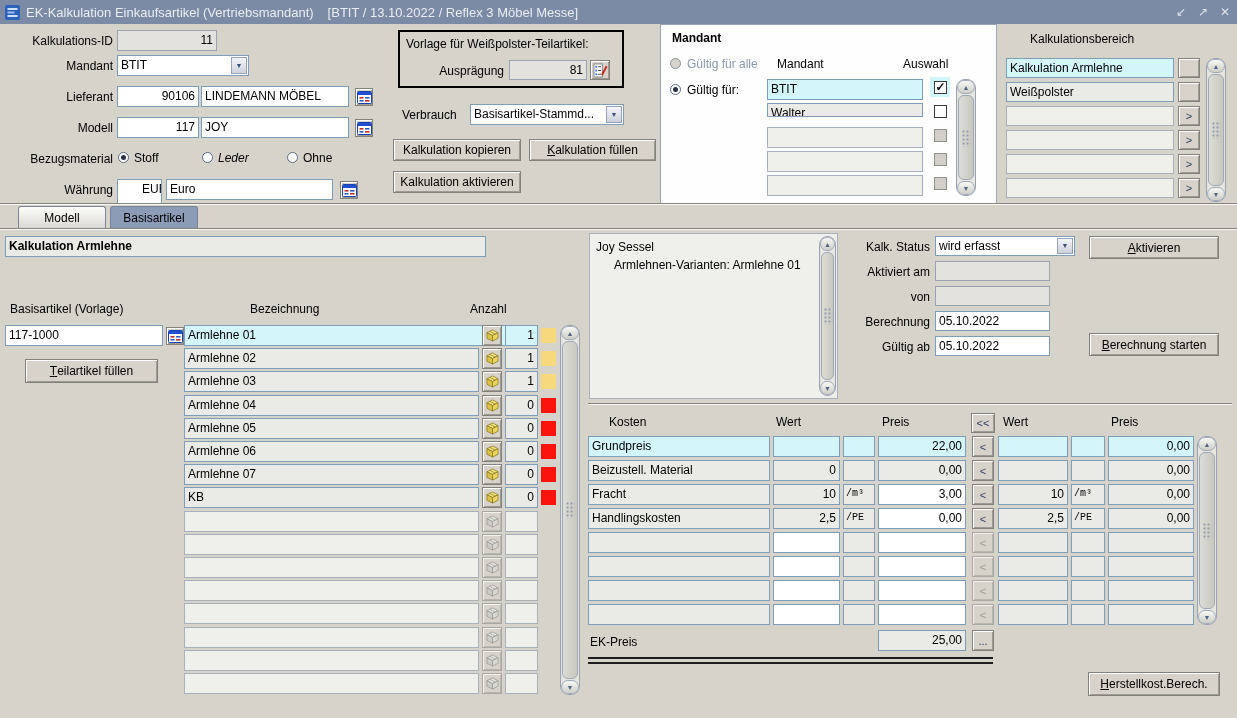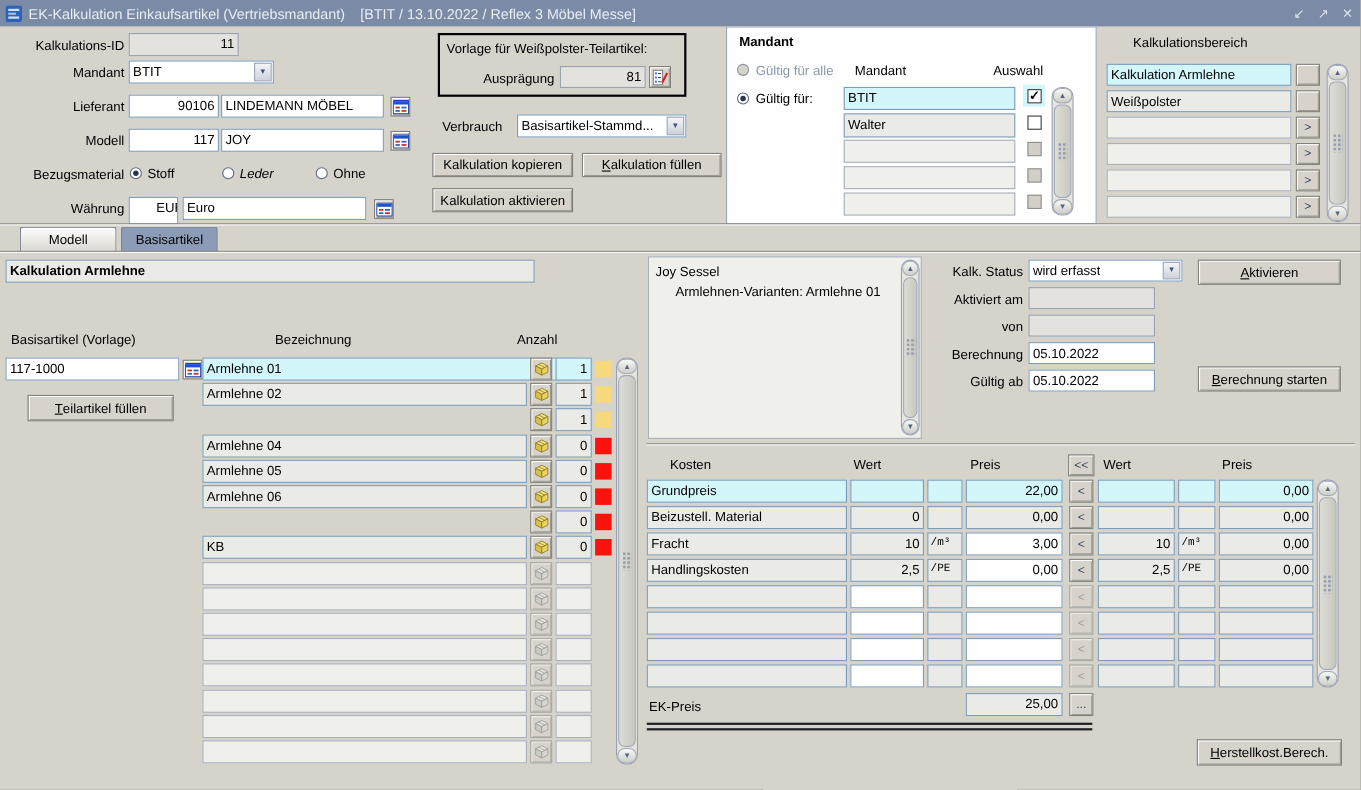--- a/index.html
+++ b/index.html
@@ -255,21 +255,21 @@
     <div class="lblL" style="left: 218px; top: 151px; font-style: italic;">Leder</div>
     <div class="radio" style="left: 287px; top: 152px; width: 11px; height: 11px;"></div>
     <div class="lblL" style="left: 303px; top: 151px;">Ohne</div>
     <div class="radio dis" style="left: 670px; top: 58px; width: 11px; height: 11px;"></div>
     <div class="lblL" style="left: 687px; top: 57px; color: rgb(138, 152, 172);">Gültig für alle</div>
     <div class="radio sel" style="left: 670px; top: 84px; width: 11px; height: 11px;"></div>
     <div class="lblL" style="left: 687px; top: 83px;">Gültig für:</div>
     <div class="field hl" style="left: 767px; top: 79px; width: 156px; height: 21px;">BTIT</div>
     <div class="a" style="left: 930px; top: 77px; width: 20px; height: 20px; background: rgb(211, 246, 251);"></div>
     <div class="check" style="left: 934px; top: 81px; width: 13px; height: 13px;">✓</div>
-    <div class="field ro" style="left: 767px; top: 103px; width: 156px; height: 22px;">Walter</div>
+    <div class="field ro" style="left: 767px; top: 103px; width: 156px; height: 14px;">Walter</div>
     <div class="check" style="left: 934px; top: 105px; width: 13px; height: 13px;"></div>
     <div class="field ro2" style="left: 767px; top: 127px; width: 156px; height: 21px;"></div>
     <div class="check dis" style="left: 934px; top: 129px; width: 13px; height: 13px;"></div>
     <div class="field ro2" style="left: 767px; top: 151px; width: 156px; height: 21px;"></div>
     <div class="check dis" style="left: 934px; top: 153px; width: 13px; height: 13px;"></div>
     <div class="field ro2" style="left: 767px; top: 175px; width: 156px; height: 21px;"></div>
     <div class="check dis" style="left: 934px; top: 177px; width: 13px; height: 13px;"></div>
     <div class="field hl" style="left: 1006px; top: 58px; width: 168px; height: 20px;">Kalkulation Armlehne</div>
     <div class="btn small" style="left: 1178px; top: 58px; width: 22px; height: 20px;"></div>
     <div class="field ro" style="left: 1006px; top: 82px; width: 168px; height: 20px;">Weißpolster</div>
@@ -301,20 +301,21 @@
         <svg width="13" height="13" viewBox="0 0 14 14">
           <polygon points="7,1 13,4 7,7 1,4" fill="#F2E07A" stroke="#8A7820" stroke-width="0.8"></polygon>
           <polygon points="1,4 7,7 7,13 1,10" fill="#D8C248" stroke="#8A7820" stroke-width="0.8"></polygon>
           <polygon points="13,4 7,7 7,13 13,10" fill="#E8D45E" stroke="#8A7820" stroke-width="0.8"></polygon>
           <polyline points="4,2.5 10,5.5" fill="none" stroke="#8A7820" stroke-width="0.7"></polyline>
         </svg>
       </span>
     </div>
     <div class="field num ro" style="left: 505px; top: 348px; width: 33px; height: 21px;">1</div>
     <div class="sq" style="left: 541px; top: 351px; width: 15px; height: 15px; background: rgb(246, 216, 125);"></div>
+    <div class="field ro" style="left: 184px; top: 371px; width: 295px; height: 21px;">Armlehne 03</div>
     <div class="btn iconbtn" style="left: 482px; top: 371px; width: 20px; height: 21px;">
       <span style="display:inline-flex;">
         <svg width="13" height="13" viewBox="0 0 14 14">
           <polygon points="7,1 13,4 7,7 1,4" fill="#F2E07A" stroke="#8A7820" stroke-width="0.8"></polygon>
           <polygon points="1,4 7,7 7,13 1,10" fill="#D8C248" stroke="#8A7820" stroke-width="0.8"></polygon>
           <polygon points="13,4 7,7 7,13 13,10" fill="#E8D45E" stroke="#8A7820" stroke-width="0.8"></polygon>
           <polyline points="4,2.5 10,5.5" fill="none" stroke="#8A7820" stroke-width="0.7"></polyline>
         </svg>
       </span>
     </div>
@@ -352,20 +353,21 @@
         <svg width="13" height="13" viewBox="0 0 14 14">
           <polygon points="7,1 13,4 7,7 1,4" fill="#F2E07A" stroke="#8A7820" stroke-width="0.8"></polygon>
           <polygon points="1,4 7,7 7,13 1,10" fill="#D8C248" stroke="#8A7820" stroke-width="0.8"></polygon>
           <polygon points="13,4 7,7 7,13 13,10" fill="#E8D45E" stroke="#8A7820" stroke-width="0.8"></polygon>
           <polyline points="4,2.5 10,5.5" fill="none" stroke="#8A7820" stroke-width="0.7"></polyline>
         </svg>
       </span>
     </div>
     <div class="field num ro" style="left: 505px; top: 441px; width: 33px; height: 21px;">0</div>
     <div class="sq" style="left: 541px; top: 444px; width: 15px; height: 15px; background: rgb(250, 18, 12);"></div>
+    <div class="field ro" style="left: 184px; top: 464px; width: 295px; height: 21px;">Armlehne 07</div>
     <div class="btn iconbtn" style="left: 482px; top: 464px; width: 20px; height: 21px;">
       <span style="display:inline-flex;">
         <svg width="13" height="13" viewBox="0 0 14 14">
           <polygon points="7,1 13,4 7,7 1,4" fill="#F2E07A" stroke="#8A7820" stroke-width="0.8"></polygon>
           <polygon points="1,4 7,7 7,13 1,10" fill="#D8C248" stroke="#8A7820" stroke-width="0.8"></polygon>
           <polygon points="13,4 7,7 7,13 13,10" fill="#E8D45E" stroke="#8A7820" stroke-width="0.8"></polygon>
           <polyline points="4,2.5 10,5.5" fill="none" stroke="#8A7820" stroke-width="0.7"></polyline>
         </svg>
       </span>
     </div>

